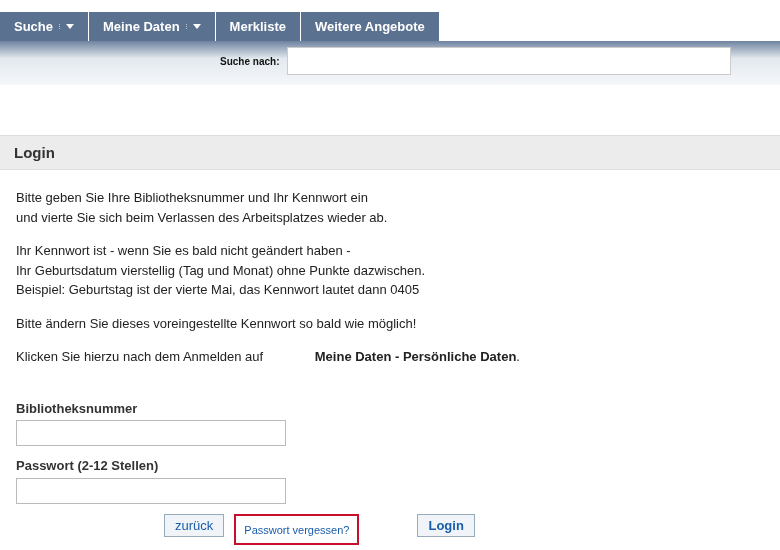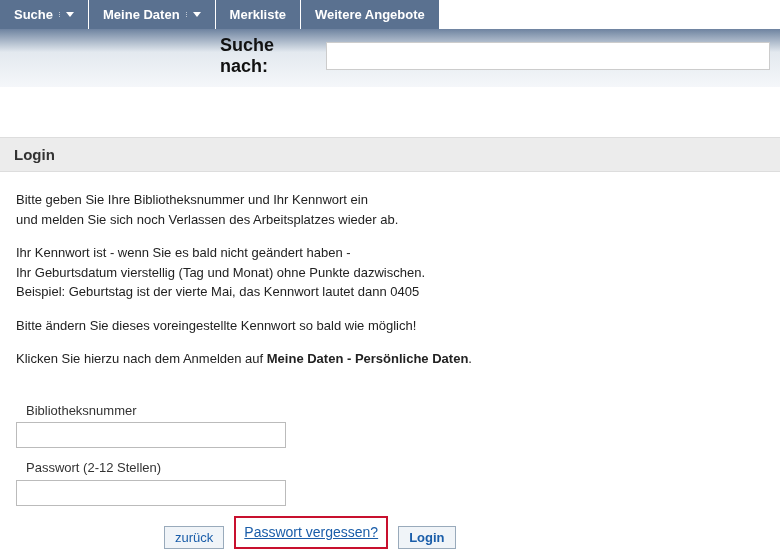--- a/index.html
+++ b/index.html
@@ -5,20 +5,21 @@
   body {
     margin: 0;
     font-family: Arial, Helvetica, sans-serif;
     font-size: 13px;
     color: #333;
     width: 780px;
   }
   .topnav {
     display: flex;
     background: #fff;
+    margin-top: 12px;
   }
   .topnav-item {
     background: #5a7190;
     color: #fff;
     font-weight: bold;
     padding: 7px 14px;
     border-right: 1px solid #fff;
     display: flex;
     align-items: center;
     cursor: pointer;
@@ -41,21 +42,21 @@
     background: linear-gradient(#6e83a0, #e3e9ef 40%, #f5f7fa);
     padding: 6px 10px 10px 10px;
     display: flex;
     align-items: center;
   }
   .search-label {
     font-weight: bold;
     color: #111;
     margin-left: 210px;
     margin-right: 8px;
-    font-size: 18px;
+    font-size: 10px;
   }
   .search-input {
     flex: 0 0 430px;
     height: 22px;
     border: 1px solid #ccc;
     background: #fff;
     padding: 2px 6px;
     font-size: 13px;
   }
   .section-header {
@@ -68,39 +69,38 @@
     border-bottom: 1px solid #ddd;
     margin-top: 50px;
   }
   .content {
     padding: 18px 16px 20px 16px;
     font-size: 13px;
     line-height: 1.5;
     color: #222;
   }
   .content p { margin: 0 0 14px 0; }
-  .content .bold { font-weight: bold; }
+  .content .bold { font-weight: bold; margin-left: 48px; }
   .form-field { margin-bottom: 10px; }
   .form-label {
-    font-weight: normal;
+    font-weight: bold;
     color: #333;
     display: block;
     margin-bottom: 2px;
-    margin-left: 10px;
   }
   .text-input {
     width: 260px;
     height: 20px;
     border: 1px solid #bbb;
     padding: 2px 4px;
     font-size: 13px;
   }
   .button-row {
     display: flex;
-    align-items: flex-end;
+    align-items: flex-start;
     gap: 10px;
     margin-left: 148px;
     margin-top: 6px;
   }
   .btn {
     border: 1px solid #9ab;
     background: #f0f4f8;
     color: #1a5da9;
     padding: 3px 10px;
     font-size: 13px;
@@ -108,22 +108,21 @@
   }
   .btn.bold { font-weight: bold; }
   .highlight-box {
     border: 2px solid #c8102e;
     padding: 4px 8px;
     display: inline-block;
   }
   .link {
     color: #1a5da9;
     cursor: pointer;
-    font-size: 14px;
-    text-decoration: underline;
+    font-size: 11px;
   }
   .spacer { height: 18px; }
 </style>
 </head>
 <body>
 
 <div class="topnav">
   <div class="topnav-item">
     <span>Suche</span>
     <span class="dropdown-caret">
@@ -147,21 +146,21 @@
 <div class="searchbar">
   <span class="search-label">Suche nach:</span>
   <input class="search-input" type="text" value="" style="">
 </div>
 
 <div class="section-header">Login</div>
 
 <div class="content">
   <p>
     <span>Bitte geben Sie Ihre Bibliotheksnummer und Ihr Kennwort ein</span><br>
-    <span>und melden Sie sich noch Verlassen des Arbeitsplatzes wieder ab.</span>
+    <span>und vierte Sie sich beim Verlassen des Arbeitsplatzes wieder ab.</span>
   </p>
   <p>
     <span>Ihr Kennwort ist - wenn Sie es bald nicht geändert haben -</span><br>
     <span>Ihr Geburtsdatum vierstellig (Tag und Monat) ohne Punkte dazwischen.</span><br>
     <span>Beispiel: Geburtstag ist der vierte Mai, das Kennwort lautet dann 0405</span>
   </p>
   <p>Bitte ändern Sie dieses voreingestellte Kennwort so bald wie möglich!</p>
   <p>
     <span>Klicken Sie hierzu nach dem Anmelden auf </span><span class="bold">Meine Daten - Persönliche Daten</span><span>.</span>
   </p>

